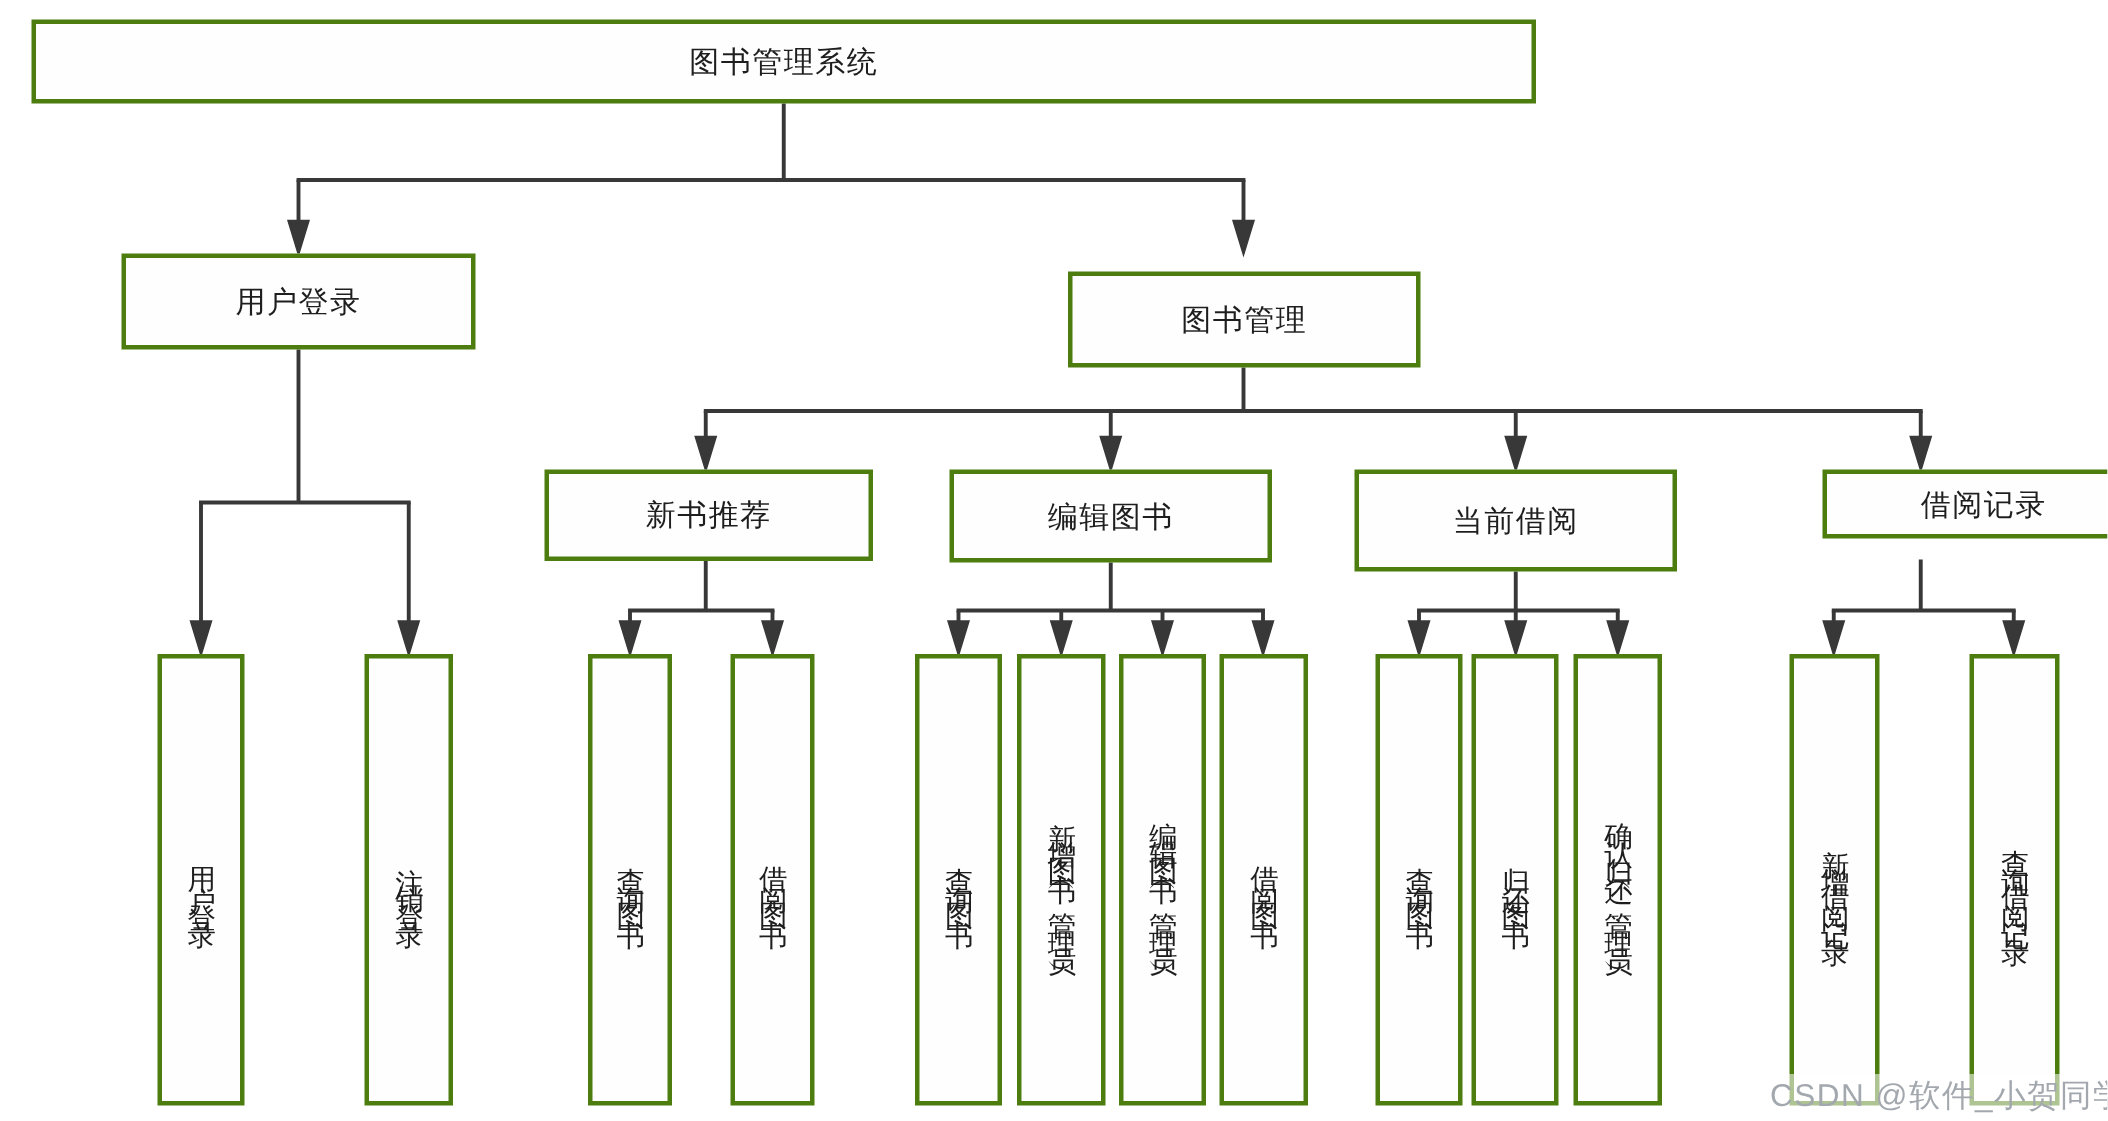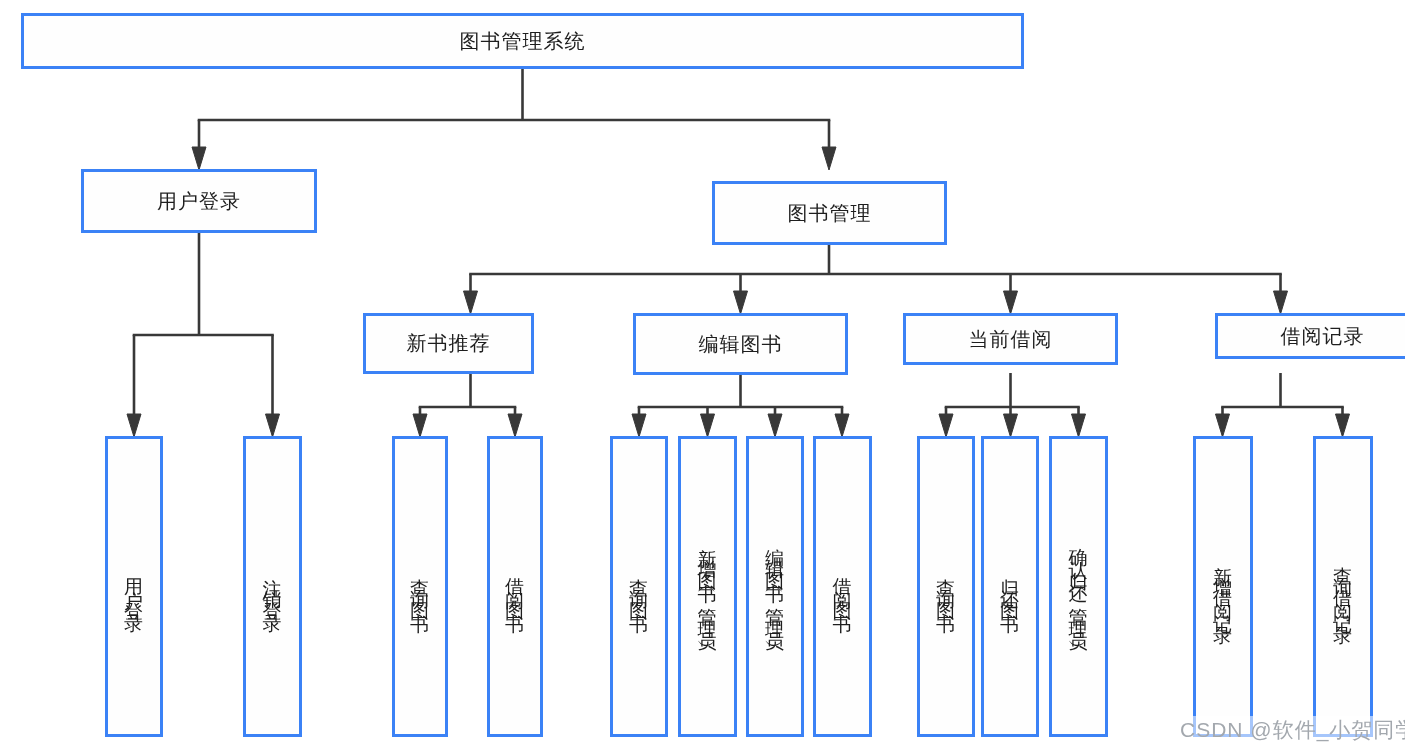--- a/index.html
+++ b/index.html
@@ -15,21 +15,21 @@
     position: absolute;
     left: 0; top: 0;
     width: 1405px; height: 747px;
   }
   .connectors line { stroke: #383838; stroke-width: 2.6; }
   .connectors polygon { fill: #383838; stroke: #383838; stroke-width: 1; }
   .box {
     position: absolute;
     box-sizing: border-box;
     background: #fefefe;
-    border: 3px solid #3b82f6;
+    border: 3px solid #4d7c0f;
     display: flex;
     align-items: center;
     justify-content: center;
     color: #1e1e1e;
   }
   .h { font-size: 20px; letter-spacing: 1px; white-space: nowrap; }
   .v {
     writing-mode: vertical-rl;
     font-size: 19px;
     letter-spacing: 12px;
@@ -111,23 +111,23 @@
     <polygon points="1215.5,414 1229.5,414 1222.5,437"></polygon>
     <line x1="1342.5" y1="407" x2="1342.5" y2="422"></line>
     <polygon points="1335.5,414 1349.5,414 1342.5,437"></polygon>
   </svg>
 
   <div class="box h" style="left:21px; top:13px; width:1003px; height:56px;">图书管理系统</div>
 
   <div class="box h" style="left:81px; top:169px; width:236px; height:64px;">用户登录</div>
   <div class="box h" style="left:712px; top:169px; width:235px; height:64px;margin-top:12px;">图书管理</div>
 
-  <div class="box h" style="left:363px; top:313px; width:171px; height:61px;text-align:center;">新书推荐</div>
+  <div class="box h" style="left:363px; top:313px; width:219px; height:61px;text-align:center;">新书推荐</div>
   <div class="box h" style="left:633px; top:313px; width:215px; height:62px;">编辑图书</div>
-  <div class="box h" style="left:903px; top:313px; width:215px; height:52px;text-align:center;">当前借阅</div>
+  <div class="box h" style="left:903px; top:313px; width:215px; height:68px;text-align:center;">当前借阅</div>
   <div class="box h" style="left:1215px; top:313px; width:215px; height:46px;">借阅记录</div>
 
   <div class="box v" style="left:105px; top:436px; width:58px; height:301px;">用户登录</div>
   <div class="box v" style="left:243px; top:436px; width:59px; height:301px;">注销登录</div>
 
   <div class="box v" style="left:392px; top:436px; width:56px; height:301px;">查询图书</div>
   <div class="box v" style="left:487px; top:436px; width:56px; height:301px;">借阅图书</div>
 
   <div class="box v" style="left:610px; top:436px; width:58px; height:301px;">查询图书</div>
   <div class="box v" style="left:678px; top:436px; width:59px; height:301px;">新增图书（管理员）</div>

